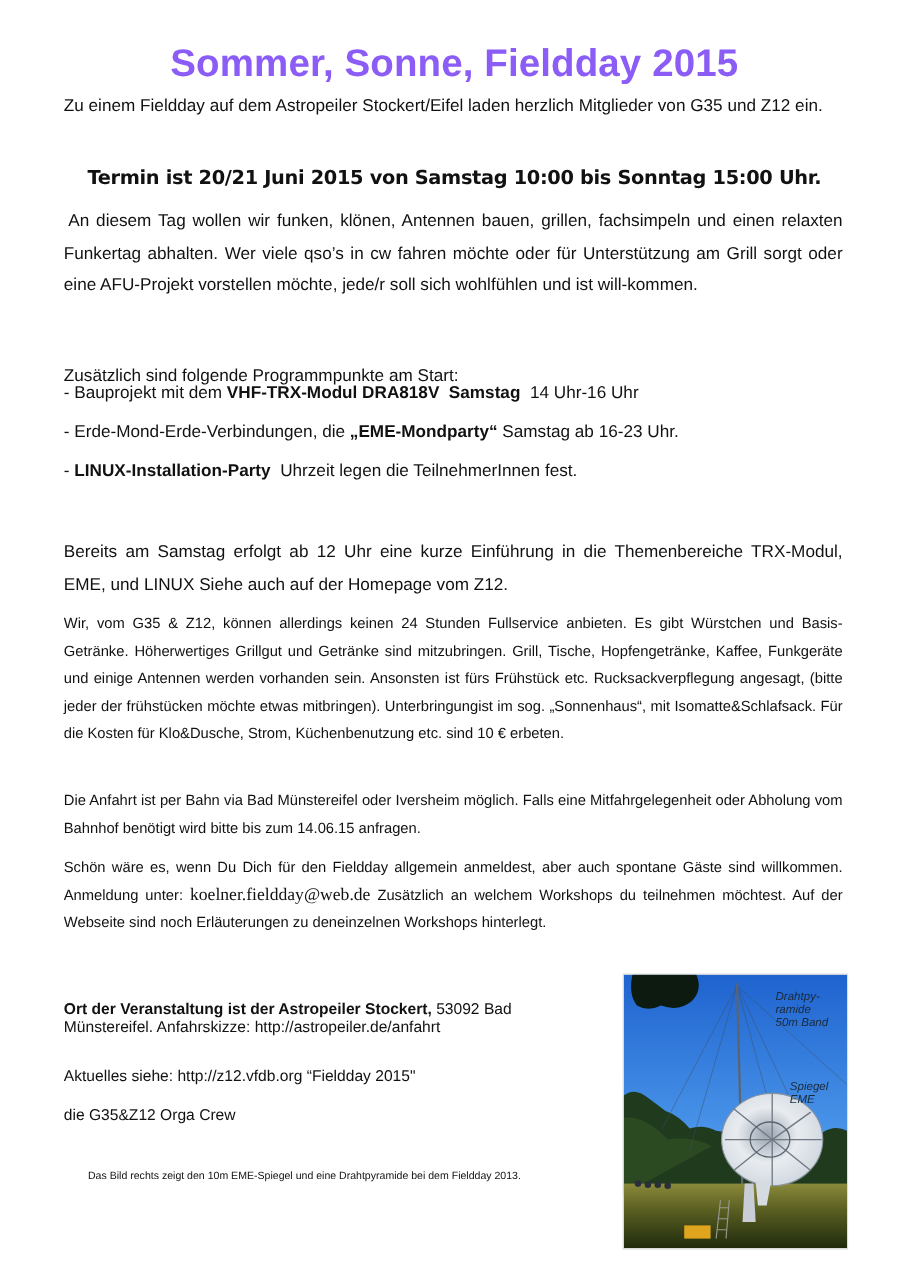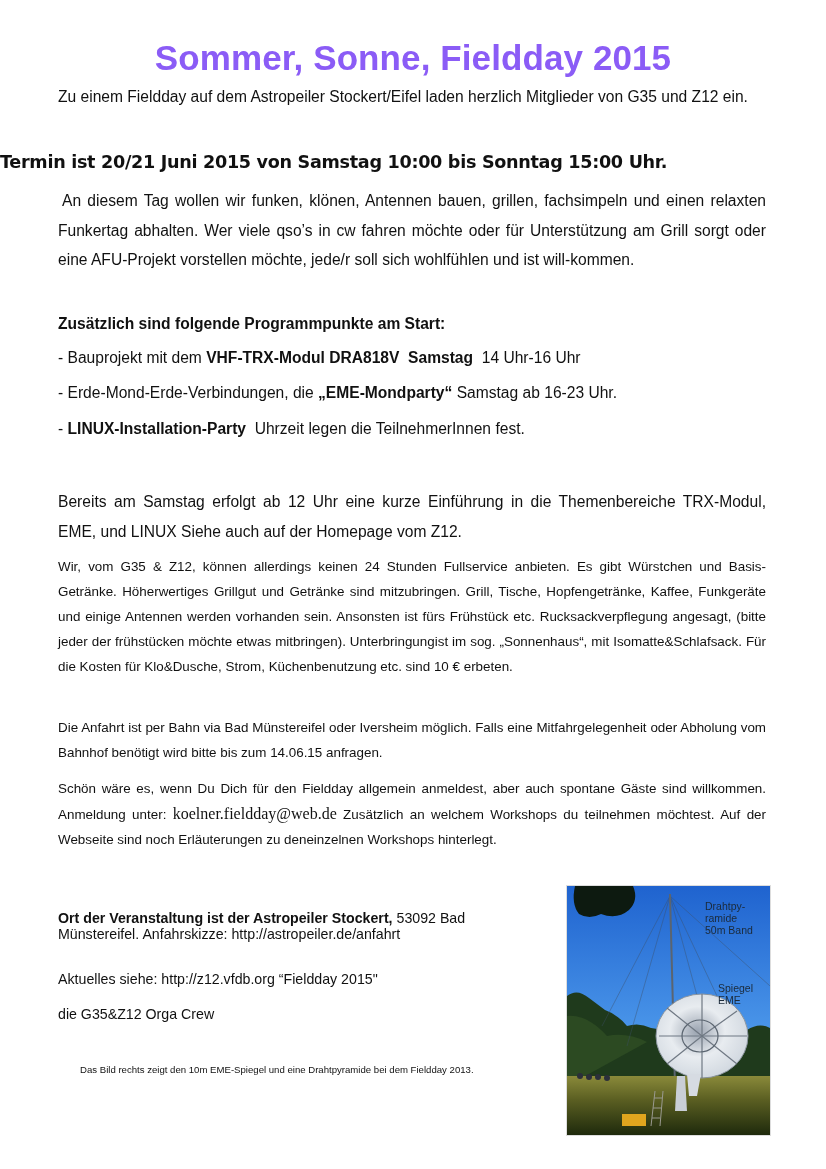--- a/index.html
+++ b/index.html
@@ -1,42 +1,42 @@
 <!DOCTYPE html>
 <html><head>
 <meta charset="utf-8">
 <style>
   html, body { margin: 0; padding: 0; background: #ffffff; }
   body { width: 826px; height: 1169px; position: relative; overflow: hidden; font-family: "Liberation Sans", sans-serif; color: #111; }
   .abs { position: absolute; }
   .title { left: 0; width: 826px; top: 36px; text-align: center; font-size: 35px; font-weight: bold; line-height: 44px; color: #8b5cf6; letter-spacing: 0.1px; }
   .p { left: 58px; width: 708px; font-size: 15.6px; line-height: 29.5px; text-align: justify; }
   .p-sm { left: 58px; width: 708px; font-size: 13.4px; line-height: 25px; text-align: justify; }
-  .termin { left: 0; width: 826px; top: 148px; font-size: 17.6px; font-weight: bold; line-height: 28px; font-family: "DejaVu Sans", sans-serif; letter-spacing: -0.3px; }
+  .termin { left: 0; width: 826px; top: 148px; text-align: center; font-size: 17.6px; font-weight: bold; line-height: 28px; font-family: "DejaVu Sans", sans-serif; letter-spacing: -0.3px; }
   .b { font-weight: bold; }
   .serif { font-family: Liberation Serif, serif; font-size: 16px; }
   .loc { left: 58px; width: 470px; font-size: 14.2px; line-height: 16px; }
   .line { left: 58px; font-size: 14.2px; line-height: 18px; white-space: nowrap; }
   .caption { left: 58px; font-size: 9.6px; line-height: 12px; white-space: nowrap; padding-left: 22px; }
   .photo { left: 567px; top: 886px; width: 203px; height: 249px; overflow: hidden; box-shadow: 0 0 0 1px #ddd; }
   .photo svg { display: block; }
-  .photo-label { position: absolute; font-size: 10.5px; line-height: 12px; color: #1b2a3a; font-family: "Liberation Sans", sans-serif; }
+  .photo-label { position: absolute; font-size: 10.5px; line-height: 12px; color: #1b2a3a; font-family: "Liberation Sans", sans-serif; font-style: italic; }
 </style>
 </head>
 <body>
 
 <div class="abs title">Sommer, Sonne, Fieldday 2015</div>
 
 <div class="abs p" style="top:82px;">Zu einem Fieldday auf dem Astropeiler Stockert/Eifel laden herzlich Mitglieder von G35 und Z12 ein.</div>
 
 <div class="abs termin">Termin ist 20/21 Juni 2015 von Samstag 10:00 bis Sonntag 15:00 Uhr.</div>
 
 <div class="abs p" style="top:186px; text-indent:4px;">An diesem Tag wollen wir funken, klönen, Antennen bauen, grillen, fachsimpeln und einen relaxten Funkertag abhalten. Wer viele qso’s in cw fahren möchte oder für Unterstützung am Grill sorgt oder eine AFU-Projekt vorstellen möchte, jede/r soll sich wohlfühlen und ist will-kommen.</div>
 
-<div class="abs p" style="top:309px;font-weight:bold;">Zusätzlich sind folgende Programmpunkte am Start:</div>
+<div class="abs p" style="top:327px;">Zusätzlich sind folgende Programmpunkte am Start:</div>
 
 <div class="abs p" style="top:343px; white-space:pre;"><span>- Bauprojekt mit dem </span><span class="b">VHF-TRX-Modul DRA818V  Samstag</span><span>  14 Uhr-16 Uhr</span></div>
 
 <div class="abs p" style="top:378px; white-space:pre;"><span>- Erde-Mond-Erde-Verbindungen, die </span><span class="b">„EME-Mondparty“</span><span> Samstag ab 16-23 Uhr.</span></div>
 
 <div class="abs p" style="top:414px; white-space:pre;"><span>- </span><span class="b">LINUX-Installation-Party</span><span>  Uhrzeit legen die TeilnehmerInnen fest.</span></div>
 
 <div class="abs p" style="top:487px;">Bereits am Samstag erfolgt ab 12 Uhr eine kurze Einführung in die Themenbereiche TRX-Modul, EME, und LINUX  Siehe auch auf der Homepage vom Z12.</div>
 
 <div class="abs p-sm" style="top:554px;">Wir, vom G35 &amp; Z12, können allerdings keinen 24 Stunden Fullservice anbieten. Es gibt Würstchen und Basis-Getränke. Höherwertiges Grillgut und Getränke sind mitzubringen. Grill,  Tische, Hopfengetränke, Kaffee, Funkgeräte und einige Antennen werden vorhanden sein. Ansonsten ist fürs Frühstück etc. Rucksackverpflegung angesagt, (bitte jeder der frühstücken möchte etwas mitbringen).  Unterbringungist im sog. „Sonnenhaus“, mit Isomatte&amp;Schlafsack. Für die Kosten für Klo&amp;Dusche, Strom, Küchenbenutzung etc. sind 10 € erbeten.</div>

